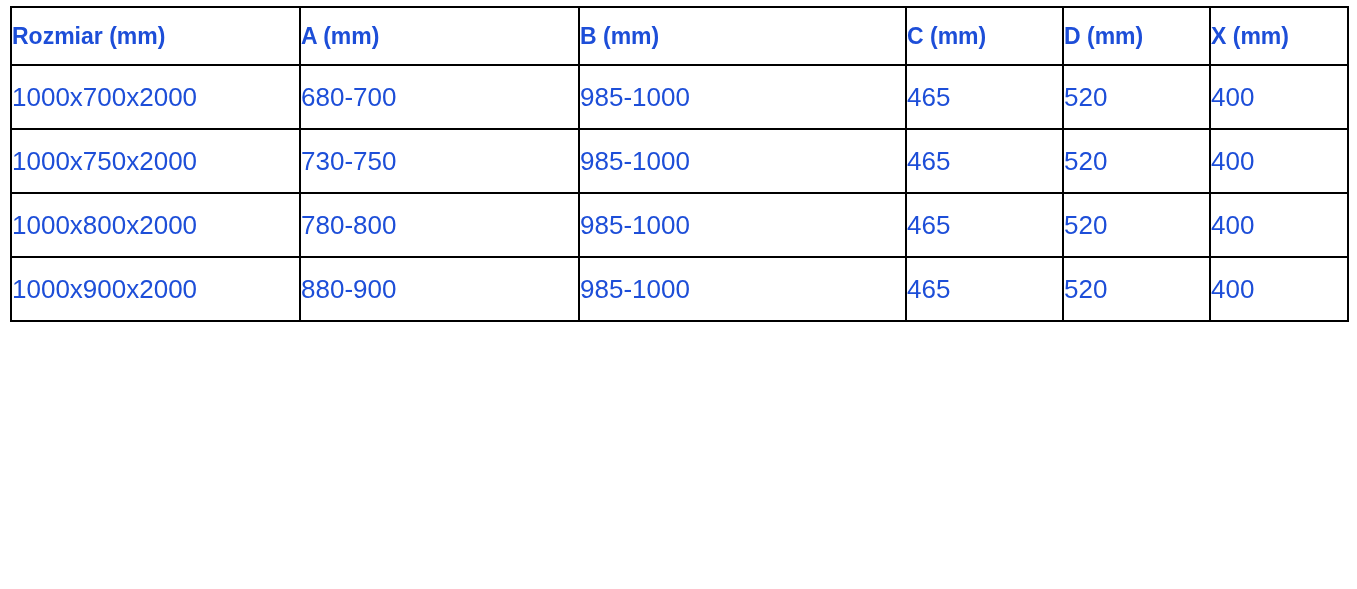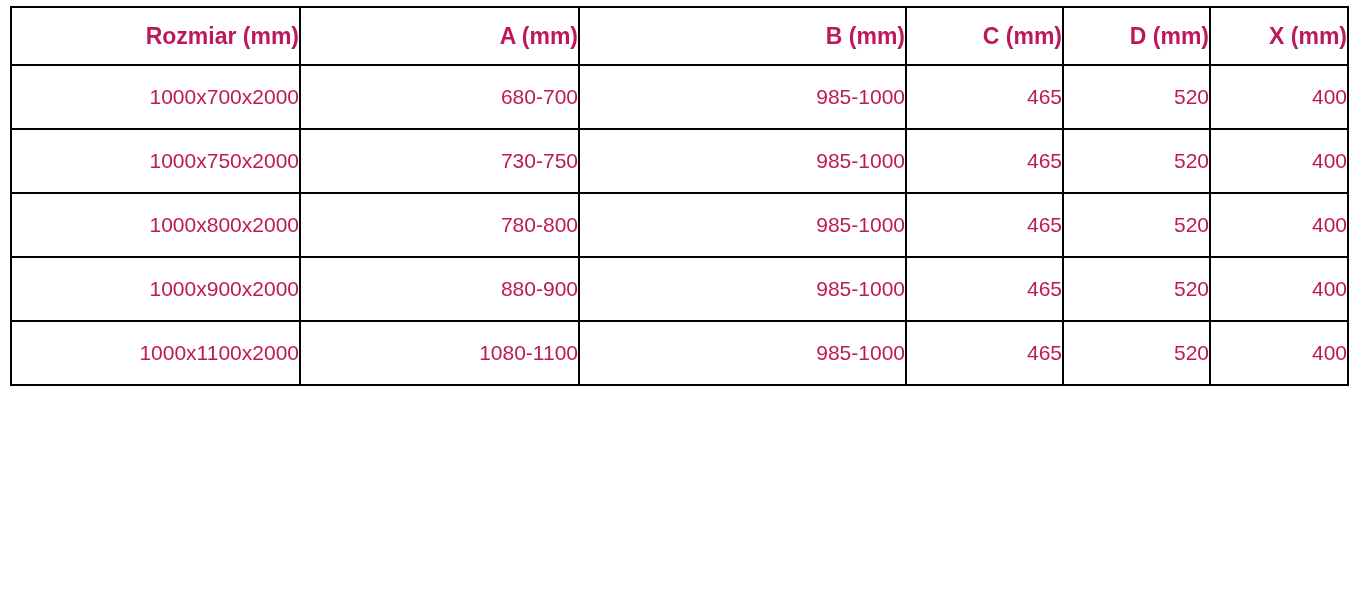--- a/index.html
+++ b/index.html
@@ -16,36 +16,35 @@
     top: 6px;
   }
   table.size-table {
     border-collapse: collapse;
     table-layout: fixed;
     width: 1337px;
   }
   .size-table th,
   .size-table td {
     border: 2px solid #000000;
-    text-align: right;
+    text-align: left;
     vertical-align: middle;
-    color: #be185d;
+    color: #1d4ed8;
     background: #ffffff;
     white-space: nowrap;
   }
   .size-table th {
     font-size: 23px;
     font-weight: bold;
     height: 58px;
   }
   .size-table td {
-    font-size: 21px;
+    font-size: 26px;
     font-weight: normal;
     height: 64px;
-    padding-left: 11px;
   }
   col.c-rozmiar { width: 289px; }
   col.c-a       { width: 279px; }
   col.c-b       { width: 327px; }
   col.c-c       { width: 157px; }
   col.c-d       { width: 147px; }
   col.c-x       { width: 138px; }
 </style>
 </head>
 <body>
@@ -96,23 +95,15 @@
           <td>400</td>
         </tr>
         <tr>
           <td>1000x900x2000</td>
           <td>880-900</td>
           <td>985-1000</td>
           <td>465</td>
           <td>520</td>
           <td>400</td>
         </tr>
-        <tr>
-          <td>1000x1100x2000</td>
-          <td>1080-1100</td>
-          <td>985-1000</td>
-          <td>465</td>
-          <td>520</td>
-          <td>400</td>
-        </tr>
       </tbody>
   </table>
 </div>
 
 </body></html>

